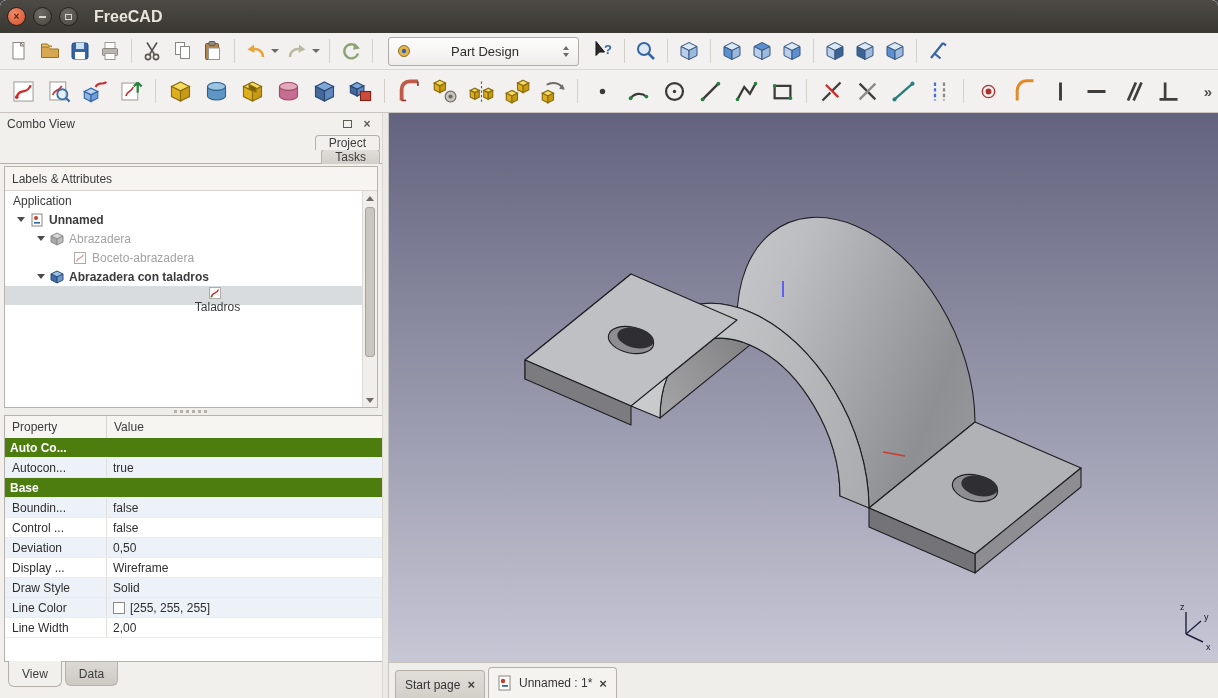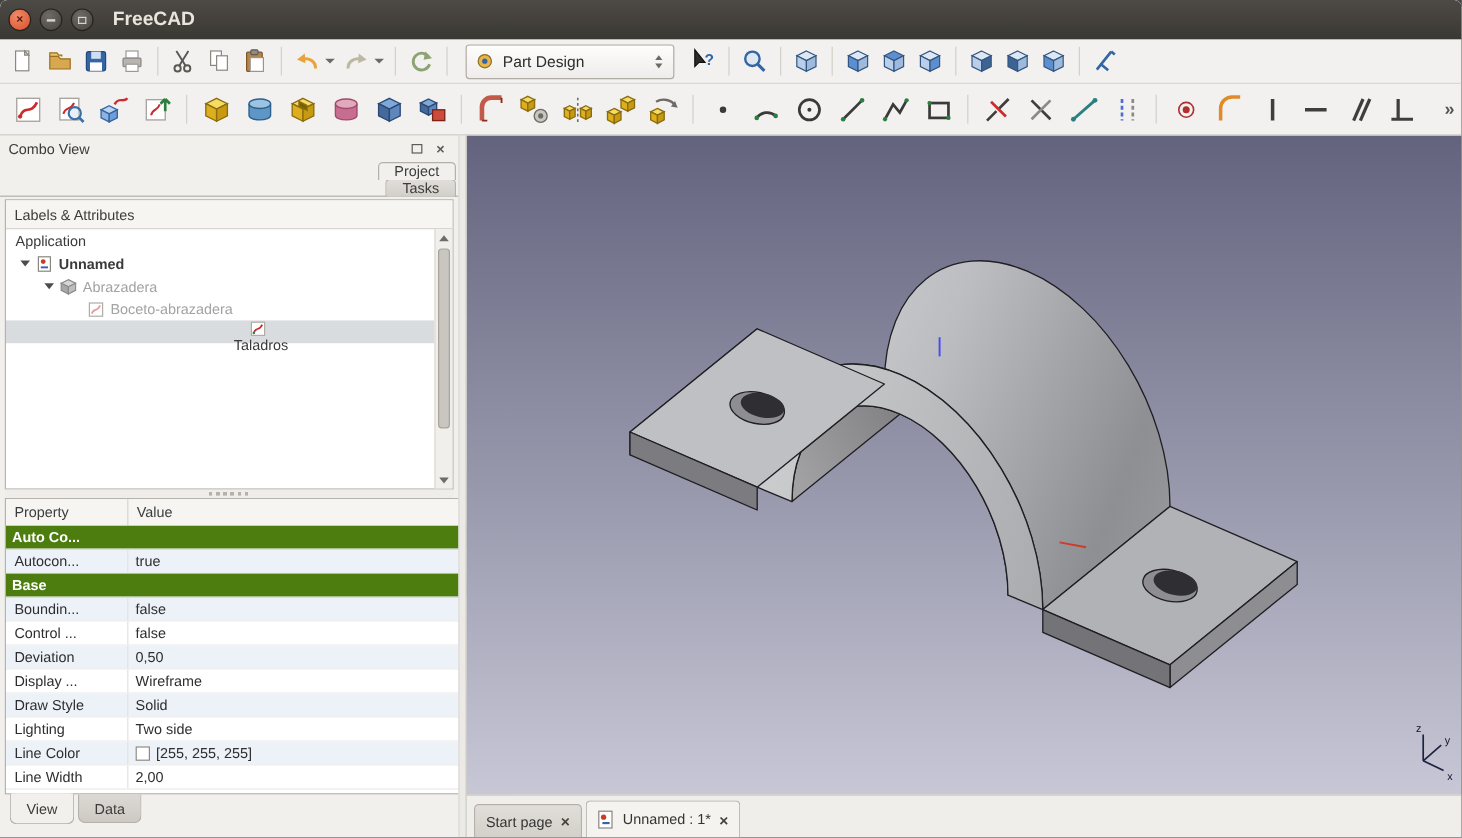--- a/index.html
+++ b/index.html
@@ -24,21 +24,21 @@
   .tb2{top:70px;height:43px;border-bottom:1px solid #c8c4bf;}
   .tbg{display:flex;align-items:center;}
   .tbsep{width:1px;height:24px;background:#d3cfc9;margin:0 6px;}
   .tbtn{width:30px;height:30px;display:flex;align-items:center;justify-content:center;border-radius:3px;}
   .tb2 .tbtn{width:36px;height:38px;}
   .i24{width:24px;height:24px;display:block;}
   .i28{width:27px;height:27px;display:block;}
   .caret{width:0;height:0;border-left:4px solid transparent;border-right:4px solid transparent;
          border-top:4px solid #6d6a64;margin:0 3px 0 0;}
   .combo{height:27px;border:1px solid #b1aca5;border-radius:3px;background:linear-gradient(#fdfdfc,#efedea);
-         display:flex;align-items:center;padding:0 7px;margin:0 9px;min-width:158px;}
+         display:flex;align-items:center;padding:0 7px;margin:0 9px;min-width:158px;gap:32px;}
   .combo .val{margin:0 10px 0 7px;font-size:13px;color:#2d2d2d;flex:1;}
   .spin{display:flex;flex-direction:column;gap:3px;padding:2px;}
   .spin .up{width:0;height:0;border-left:3.5px solid transparent;border-right:3.5px solid transparent;border-bottom:4px solid #6d6a64;}
   .spin .dn{width:0;height:0;border-left:3.5px solid transparent;border-right:3.5px solid transparent;border-top:4px solid #6d6a64;}
   .ovf{margin-left:auto;margin-right:6px;color:#55524c;font-size:15px;font-weight:bold;}
   
   .cube polygon{stroke:#34557f;stroke-width:1;}
   .cube .ft{fill:#dce8f6}.cube .fl{fill:#b9cfe9}.cube .fr{fill:#9dbadd}
   .hl-top .ft{fill:#5b8fd0}.hl-left .fl{fill:#5b8fd0}.hl-right .fr{fill:#5b8fd0}
   .hl-rear .fr{fill:#3b6393}.hl-bottom .fl{fill:#3b6393}
@@ -588,20 +588,31 @@
         </div>
         <div class="trow" style="padding-left:68px">
           <span class="ticon">
               <svg width="14" height="14" viewBox="0 0 14 14">
                 <rect x="1.5" y="1.5" width="11" height="11" fill="#fff" stroke="#b0aca6"></rect>
                 <path d="M3.5 10.5 C5 5 8 9.5 10.5 3.5" fill="none" stroke="#e0a0a0" stroke-width="1.4"></path>
               </svg>
             </span>
           <span class="dis">Boceto-abrazadera</span>
         </div>
+        <div class="trow" style="padding-left:32px">
+          <span class="exp"></span>
+          <span class="ticon">
+              <svg width="14" height="14" viewBox="0 0 14 14">
+                <polygon points="7,1 13,4 7,7 1,4" fill="#9dc0ea" stroke="#2c4d77"></polygon>
+                <polygon points="1,4 7,7 7,13 1,10" fill="#3f6ea8" stroke="#2c4d77"></polygon>
+                <polygon points="13,4 7,7 7,13 13,10" fill="#6b97cc" stroke="#2c4d77"></polygon>
+              </svg>
+            </span>
+          <span class="b">Abrazadera con taladros</span>
+        </div>
         <div class="trow selected" style="padding-left:68px">
           <span class="ticon">
               <svg width="14" height="14" viewBox="0 0 14 14">
                 <rect x="1.5" y="1.5" width="11" height="11" fill="#fff" stroke="#b0aca6"></rect>
                 <path d="M3.5 10.5 C5 5 8 9.5 10.5 3.5" fill="none" stroke="#cc2b2b" stroke-width="1.4"></path>
                 <circle cx="3.5" cy="10.5" r="1" fill="#2a7f3f"></circle>
               </svg>
             </span>
           <span>Taladros</span>
         </div>
@@ -674,28 +685,20 @@
           <div class="c2">
               <span>Wireframe</span>
             </div>
         </div>
         <div class="prow alt">
           <div class="c1">
               <span>Draw Style</span>
             </div>
           <div class="c2">
               <span>Solid</span>
-            </div>
-        </div>
-        <div class="prow">
-          <div class="c1">
-              <span>Lighting</span>
-            </div>
-          <div class="c2">
-              <span>Two side</span>
             </div>
         </div>
         <div class="prow alt">
           <div class="c1">
               <span>Line Color</span>
             </div>
           <div class="c2">
               <span class="swatch" style="background-color: rgb(255, 255, 255);"></span>
               <span>[255, 255, 255]</span>
             </div>

